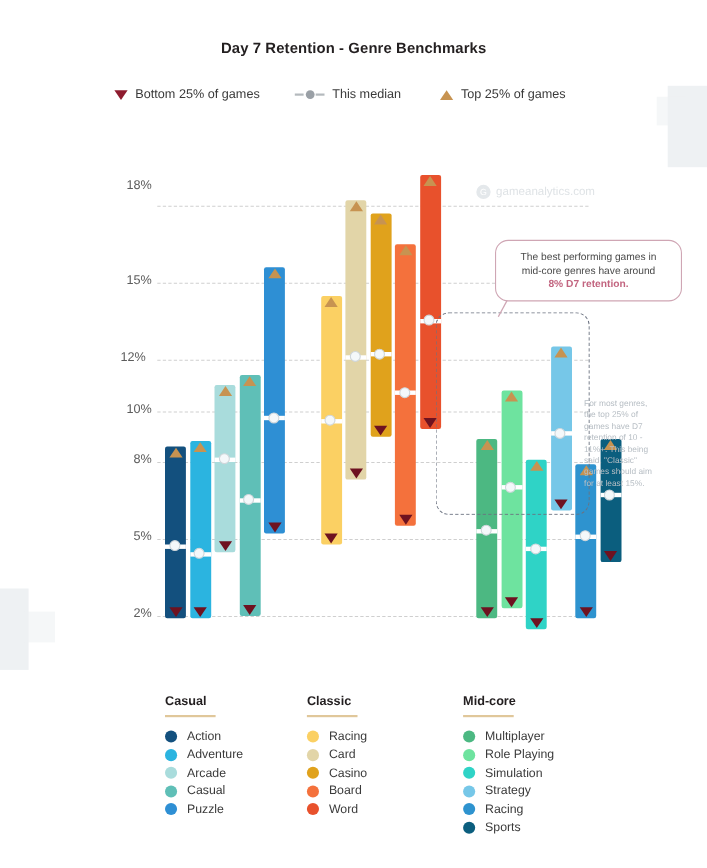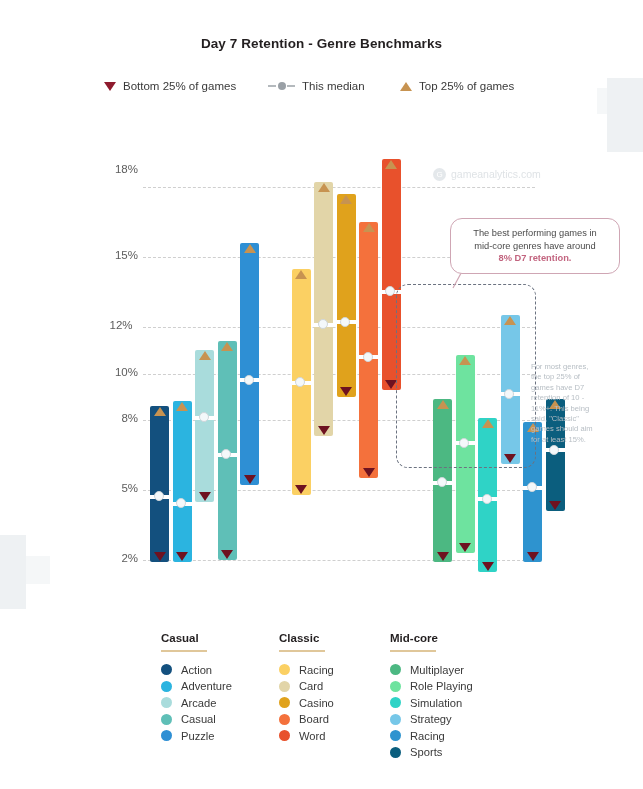--- a/index.html
+++ b/index.html
@@ -52,21 +52,21 @@
            border:1.2px solid #cfa6b4;border-radius:12px;background:#ffffff;
            padding:8px 10px;font-size:9.3px;line-height:12.5px;
            color:#4a4a4a;text-align:center;}
   #callout .hi{color:#c2647f;font-weight:bold;}
   #callout-tail{position:absolute;left:446px;top:262px;width:22px;height:30px;}
   #side-note{position:absolute;left:531px;top:362px;width:66px;
              font-size:7.6px;line-height:10.4px;color:#b7bec4;}
   
   #legend{position:absolute;left:150px;top:632px;width:400px;}
   .lg-col{position:absolute;top:0;}
-  .lg-c0{left:11px;} .lg-c1{left:129px;} .lg-c2{left:240px;}
+  .lg-c0{left:0px;} .lg-c1{left:129px;} .lg-c2{left:271px;}
   .lg-title{font-size:11.5px;font-weight:bold;color:#231f20;padding-bottom:6px;}
   .lg-rule{width:46px;height:1.6px;background:#e0c79a;margin-bottom:10px;}
   .lg-row{display:flex;align-items:center;gap:9px;height:16.5px;
           font-size:11.2px;color:#3a3a3a;}
   .lg-dot{width:11px;height:11px;border-radius:50%;flex:none;}
 </style>
 </head>
 <body>
 
 <div class="deco" style="left:607px;top:78px;width:36px;height:74px;"></div>

